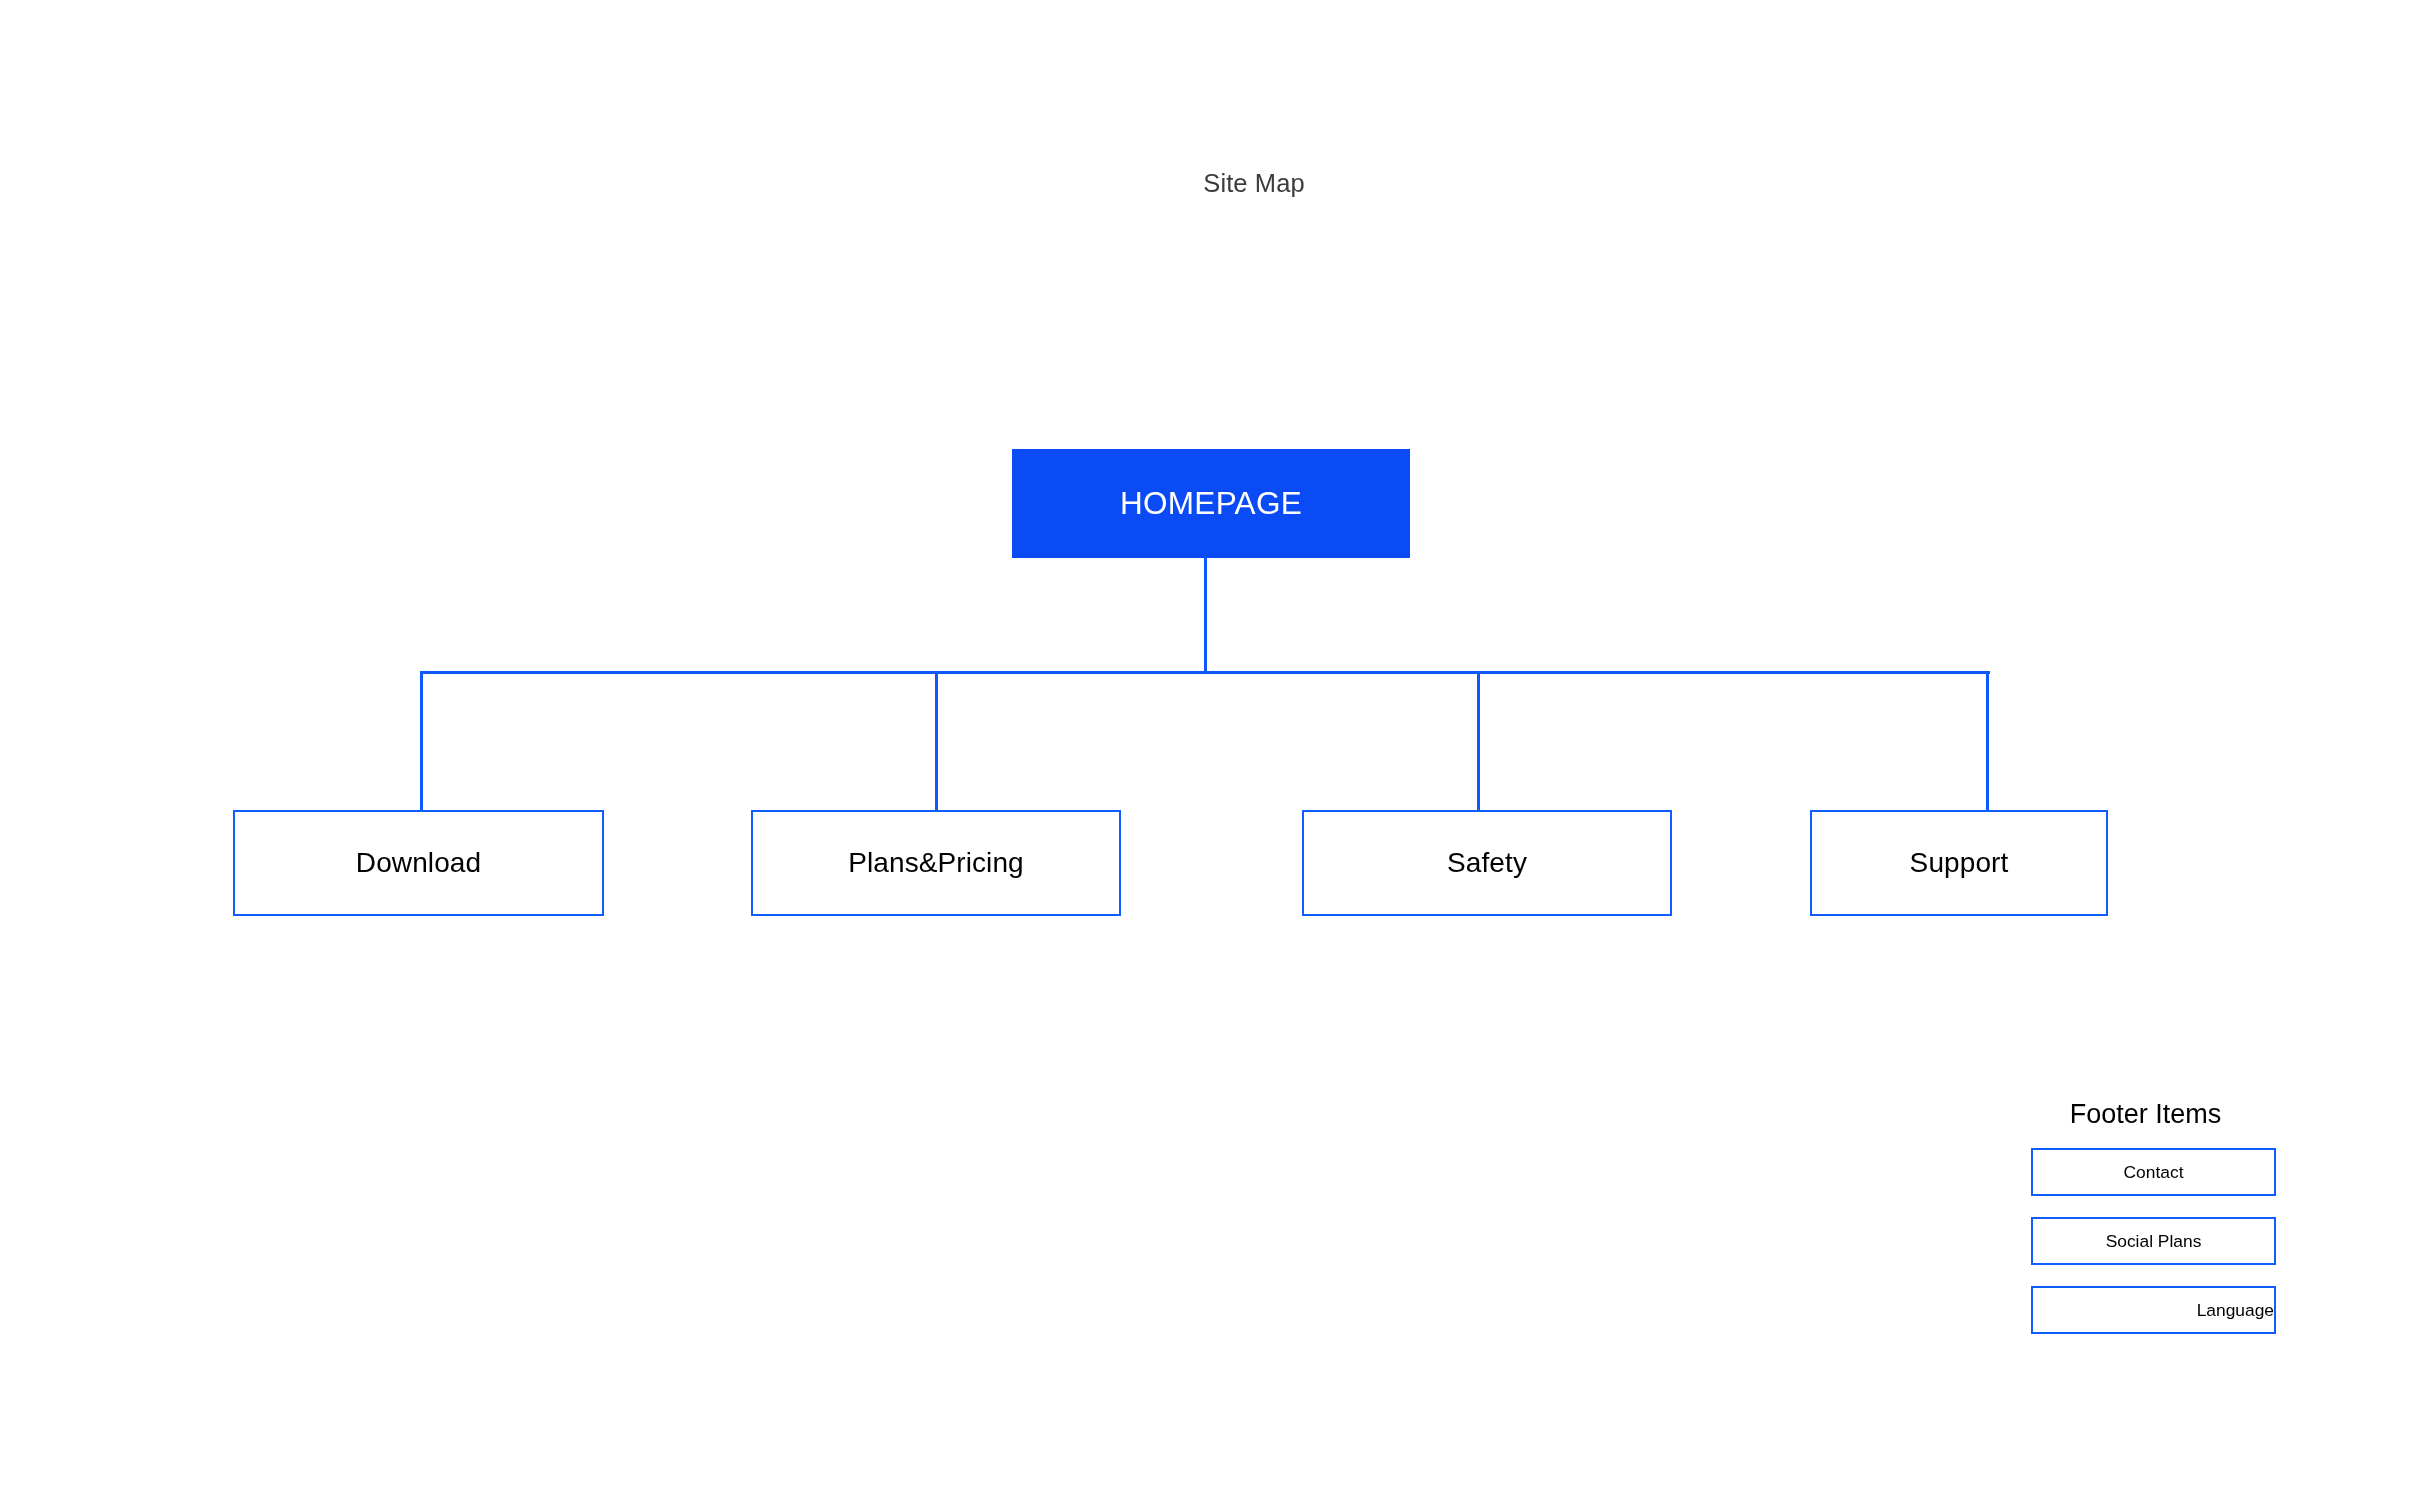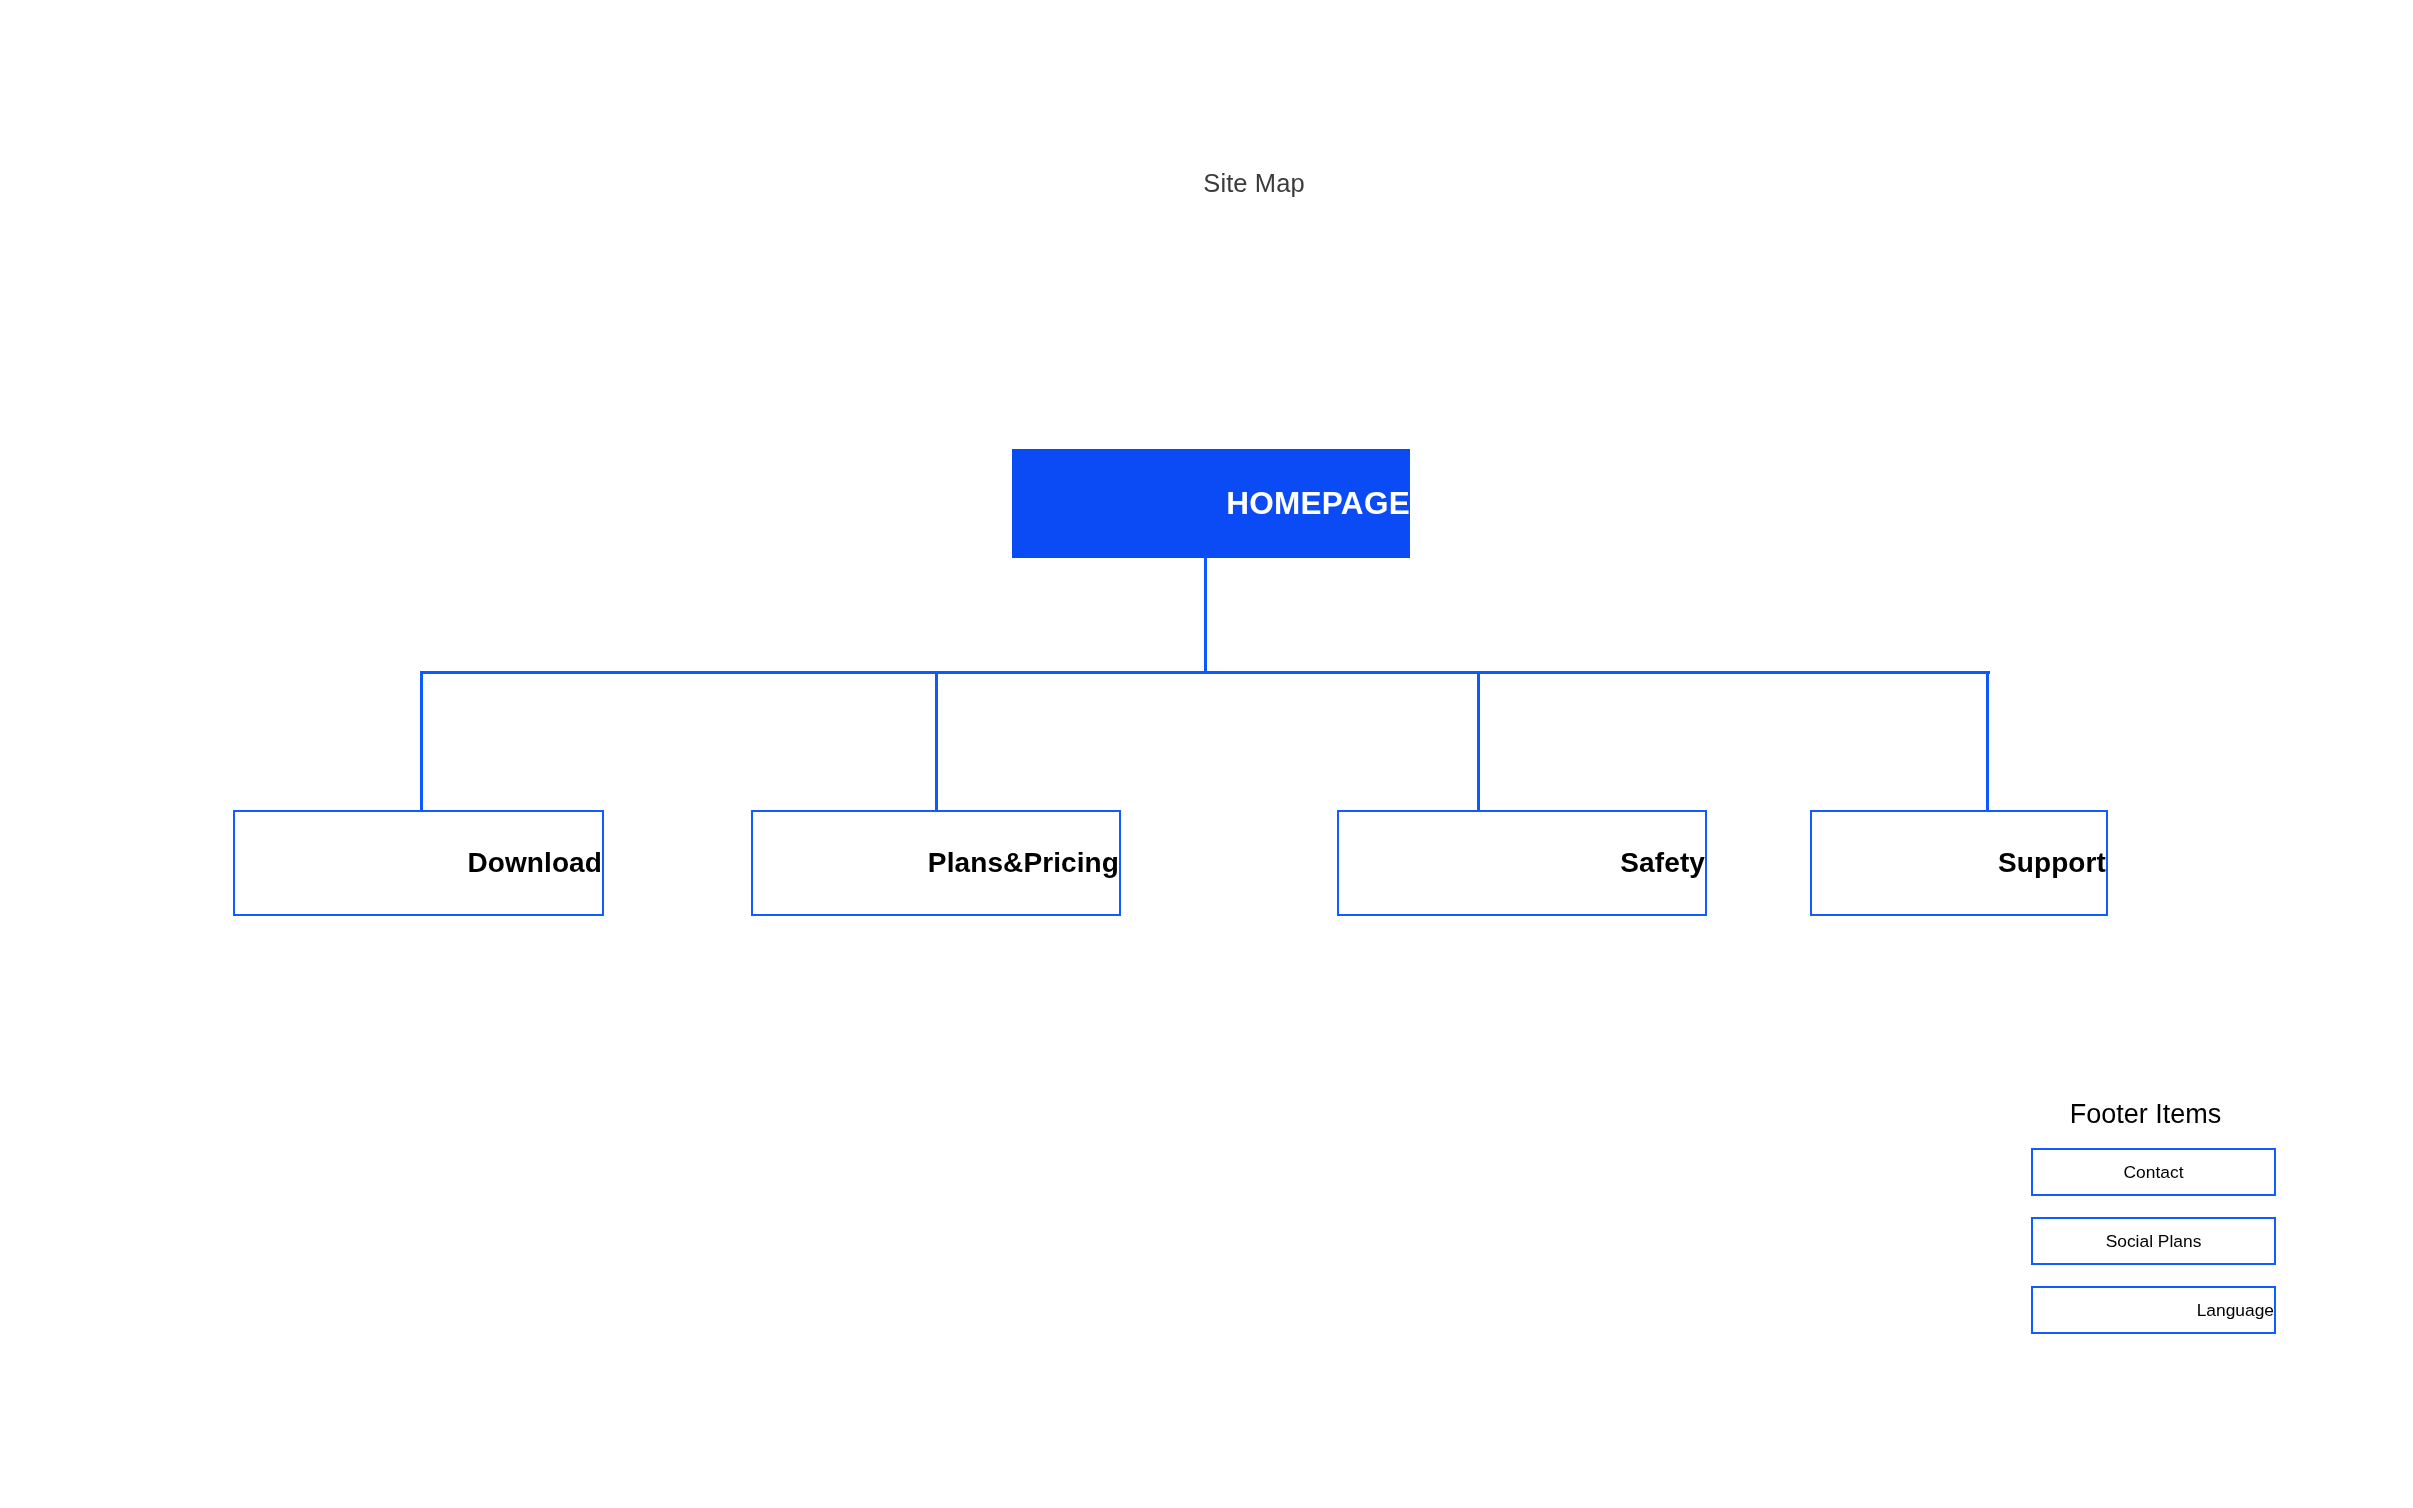--- a/index.html
+++ b/index.html
@@ -32,23 +32,22 @@
     letter-spacing: 0.1px;
     white-space: nowrap;
   }
 
   
   .node {
     position: absolute;
     box-sizing: border-box;
     display: flex;
     align-items: center;
-    justify-content: flex-end;
+    justify-content: center;
     text-align: center;
-    font-weight: bold;
   }
   .node-root {
     left: 1012px;
     top: 449px;
     width: 398px;
     height: 109px;
     background: #0b4bf5;
     color: #ffffff;
     font-size: 31.5px;
     letter-spacing: 0.3px;
@@ -57,21 +56,21 @@
     top: 810px;
     height: 106px;
     background: #ffffff;
     border: 2.7px solid #0f5cff;
     color: #000000;
     font-size: 28px;
     letter-spacing: 0.1px;
   }
   .node-child-0 { left: 233px;  width: 371px; }
   .node-child-1 { left: 751px; width: 370px; }
-  .node-child-2 { left: 1337px; width: 370px; }
+  .node-child-2 { left: 1302px; width: 370px; }
   .node-child-3 { left: 1810px; width: 298px; }
 
   
   .line {
     position: absolute;
     background: #0d59ff;
   }
   .line-v { width: 3.4px; }
   .line-h { height: 3.4px; }
 

